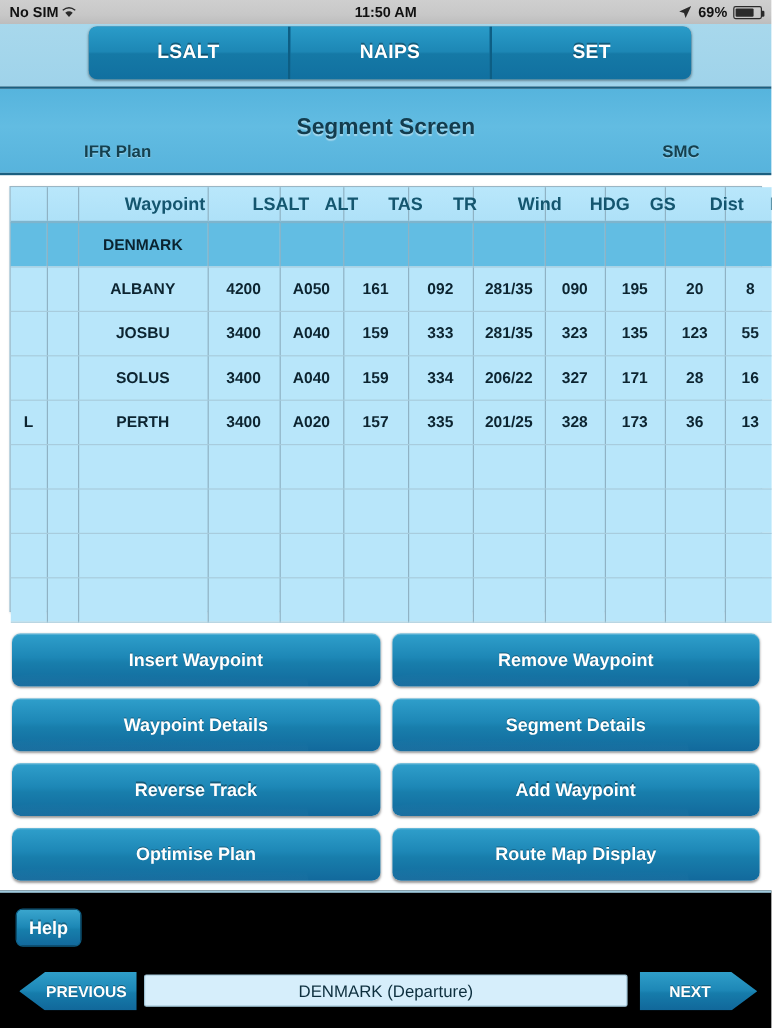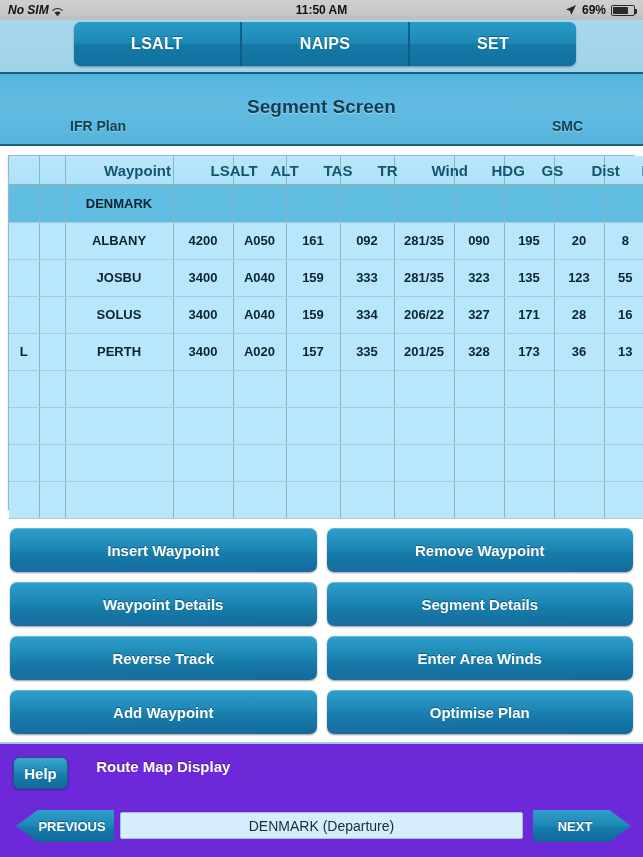--- a/index.html
+++ b/index.html
@@ -25,21 +25,21 @@
     top: 0; left: 0;
     width: 643px; height: 20px;
     background: linear-gradient(to bottom, #cfcfcf 0%, #c8c8c8 60%, #bdbdbd 100%);
     display: flex;
     align-items: center;
     padding: 0 8px;
     font-size: 12px;
     font-weight: bold;
     color: #111;
   }
-  .sb-left { display: flex; align-items: flex-end; gap: 2px; font-style: italic; }
+  .sb-left { display: flex; align-items: center; gap: 2px; }
   .sb-center {
     position: absolute;
     left: 0; right: 0;
     text-align: center;
     font-size: 12px;
     font-weight: bold;
     color: #111;
     pointer-events: none;
   }
   .sb-right {
@@ -232,21 +232,21 @@
     transform: rotate(-10deg);
     pointer-events: none;
   }
   .action-btn span { position: relative; z-index: 2; }
 
   
   .bottom-bar {
     position: absolute;
     left: 0; bottom: 0;
     width: 643px; height: 115px;
-    background: #6d28d9;
+    background: #000000;
     border-top: 2px solid #9fc9dc;
   }
   .help-btn {
     position: absolute;
     left: 13px; top: 13px;
     width: 55px; height: 32px;
     border-radius: 6px;
     border: 1px solid #0e5f86;
     background: linear-gradient(to bottom, #3aa6ce 0%, #1d88b6 48%, #177fac 55%, #12699c 100%);
     color: #fff;
@@ -511,21 +511,20 @@
         </tbody>
     </table>
   </div>
 
   <div class="btn-grid" id="btn-grid">
       <button class="action-btn"><span>Insert Waypoint</span></button>
       <button class="action-btn"><span>Remove Waypoint</span></button>
       <button class="action-btn"><span>Waypoint Details</span></button>
       <button class="action-btn"><span>Segment Details</span></button>
       <button class="action-btn"><span>Reverse Track</span></button>
-      <button class="action-btn"><span>Enter Area Winds</span></button>
       <button class="action-btn"><span>Add Waypoint</span></button>
       <button class="action-btn"><span>Optimise Plan</span></button>
       <button class="action-btn"><span>Route Map Display</span></button>
     </div>
 
   <div class="bottom-bar">
     <button class="help-btn">Help</button>
     <div class="nav-row">
       <button class="prev-btn">PREVIOUS</button>
       <div class="nav-field">DENMARK (Departure)</div>

